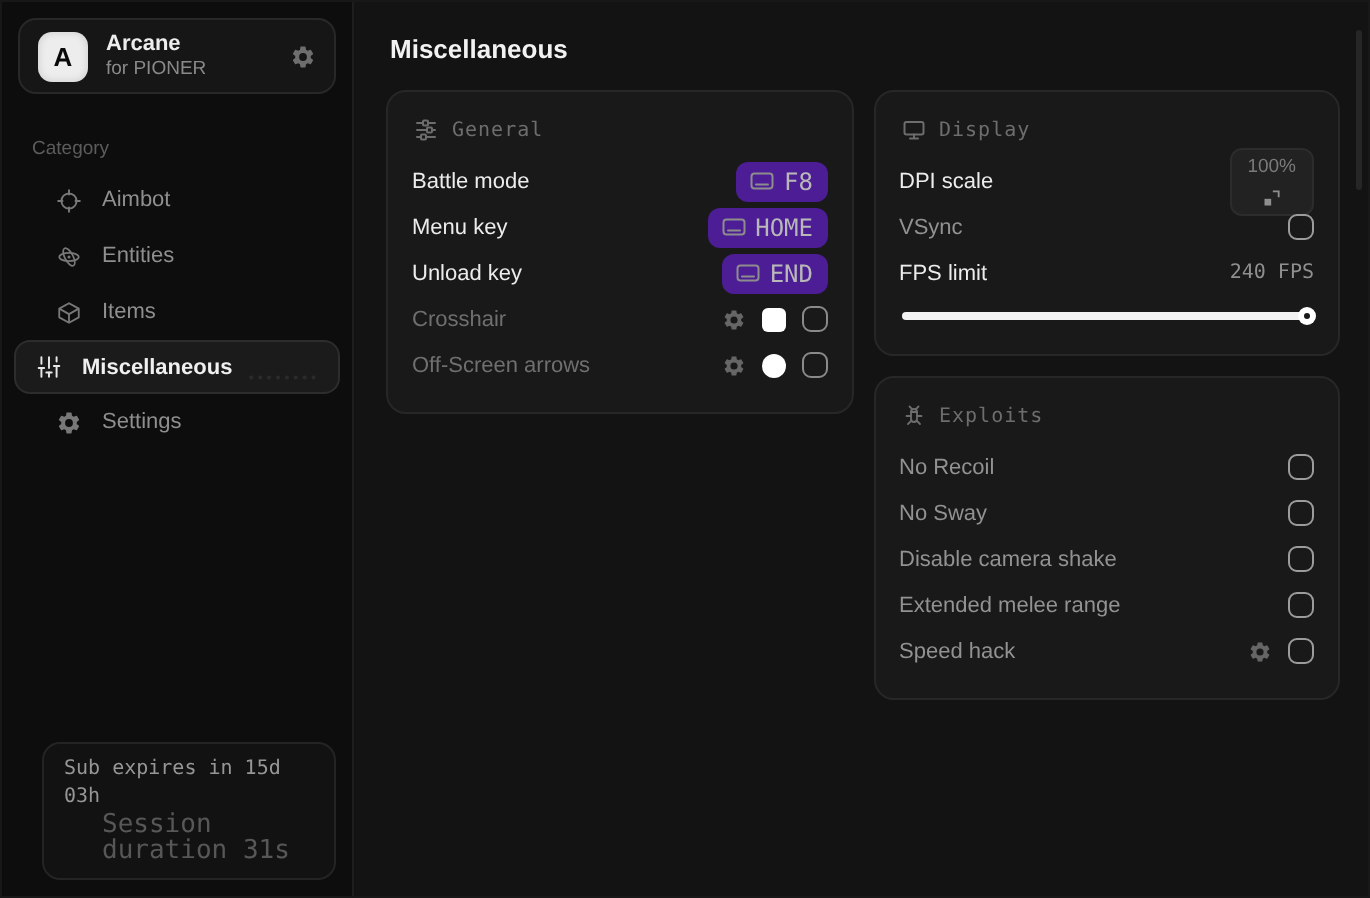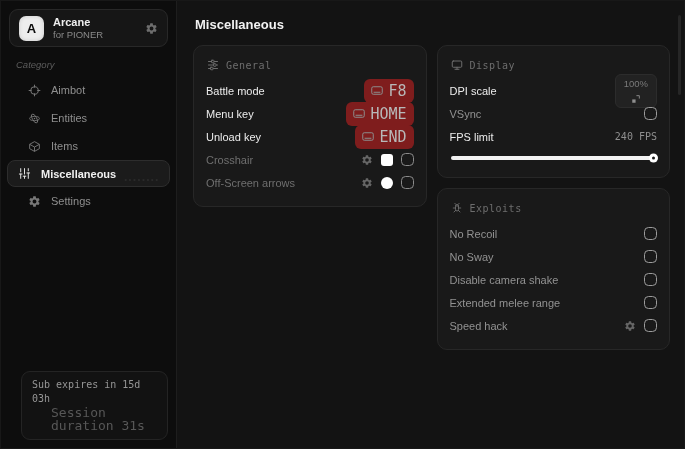--- a/index.html
+++ b/index.html
@@ -9,21 +9,21 @@
 
   
   .sidebar { position:relative; width:176px; flex:0 0 176px; background:#0d0d0d; border-right:1px solid #1e1e1e; }
   .brand-card { margin:8px; height:38px; display:flex; align-items:center; gap:9px; padding:0 9px;
     background:#161616; border:1px solid #282828; border-radius:9px; }
   .logo { width:25px; height:25px; background:#ededed; border-radius:7px; display:flex; align-items:center;
     justify-content:center; font-weight:bold; font-size:13px; color:#0a0a0a; box-shadow:inset 0 0 4px rgba(0,0,0,.15); }
   .brand-name { font-size:11px; font-weight:bold; color:#ededed; line-height:13px; }
   .brand-sub { font-size:9.5px; color:#8a8a8a; line-height:12px; }
   .brand-gear { margin-left:auto; color:#6e6e6e; display:flex; }
-  .cat-label { margin:12px 0 6px 15px; font-size:9.5px; color:#5c5c5c;font-style:italic; }
+  .cat-label { margin:22px 0 6px 15px; font-size:9.5px; color:#5c5c5c; }
   .nav { display:flex; flex-direction:column; }
   .nav-item { position:relative; height:28px; display:flex; align-items:center; gap:10px; padding:0 26px;
     color:#8f8f8f; font-size:11px; cursor:pointer; }
   .nav-item .nicon { color:#787878; display:flex; width:14px; justify-content:center; }
   .nav-item.selected { margin:0 6px; padding:0 9px; height:27px; background:#1b1b1b; border:1px solid #2d2d2d;
     border-radius:8px; color:#f0f0f0; font-weight:bold; }
   .nav-item.selected .nicon { color:#e8e8e8; }
   .nav-dots { position:absolute; right:9px; bottom:3px; font-size:7px; letter-spacing:2px; color:rgba(255,255,255,0.07); }
   .footer-card { position:absolute; left:20px; right:8px; bottom:8px; padding:6px 10px 7px;
     background:#121212; border:1px solid #242424; border-radius:9px; }
@@ -42,22 +42,22 @@
   .lbl-bright { color:#ececec; font-weight:normal; }
   .lbl-dim { color:#6f6f6f; }
   .lbl-mid { color:#929292; }
   .controls { display:flex; align-items:center; gap:8px; }
   .gear-sm { color:#666666; display:flex; }
   .checkbox { width:13px; height:13px; border:1.5px solid #9c9c9c; border-radius:4.5px; background:transparent; cursor:pointer; }
   .checkbox.dim { border-color:#8a8a8a; }
   .swatch { width:12px; height:12px; background:#ffffff; cursor:pointer; }
   .swatch.square { border-radius:3px; }
   .swatch.circle { border-radius:50%; }
-  .key-badge { display:flex; align-items:center; gap:5px; background:#7f1d1d; border-radius:6px;
-    padding:3px 7px; font-family:"DejaVu Sans Mono", monospace; font-size:15px; color:#b8b8b8; cursor:pointer; }
+  .key-badge { display:flex; align-items:center; gap:5px; background:#4c1d95; border-radius:6px;
+    padding:3px 7px; font-family:"DejaVu Sans Mono", monospace; font-size:12px; color:#b8b8b8; cursor:pointer; }
   .key-badge .kicon { color:#8d8d8d; display:flex; }
   .dpi-badge { display:flex; align-items:center; gap:5px; background:#222222; border:1px solid #2c2c2c; border-radius:6px;
     padding:3px 8px; font-family:Liberation Sans, sans-serif; font-size:9.5px; color:#7a7a7a; cursor:pointer;flex-direction:column; }
   .dpi-badge .sicon { color:#8f8f8f; display:flex; }
   .fps-value { font-family:"DejaVu Sans Mono", monospace; font-size:10px; color:#8f8f8f; }
   .slider-wrap { position:relative; height:10px; margin:5px 1px 2px; display:flex; align-items:center; }
   .slider-track { position:relative; height:4px; width:100%; background:#2a2a2a; border-radius:2px; }
   .slider-fill { position:absolute; left:0; top:0; bottom:0; background:#f2f2f2; border-radius:2px; }
   .slider-knob { position:absolute; right:-2px; top:50%; transform:translateY(-50%); width:9px; height:9px;
     background:#fff; border-radius:50%; display:flex; align-items:center; justify-content:center; cursor:grab; }

